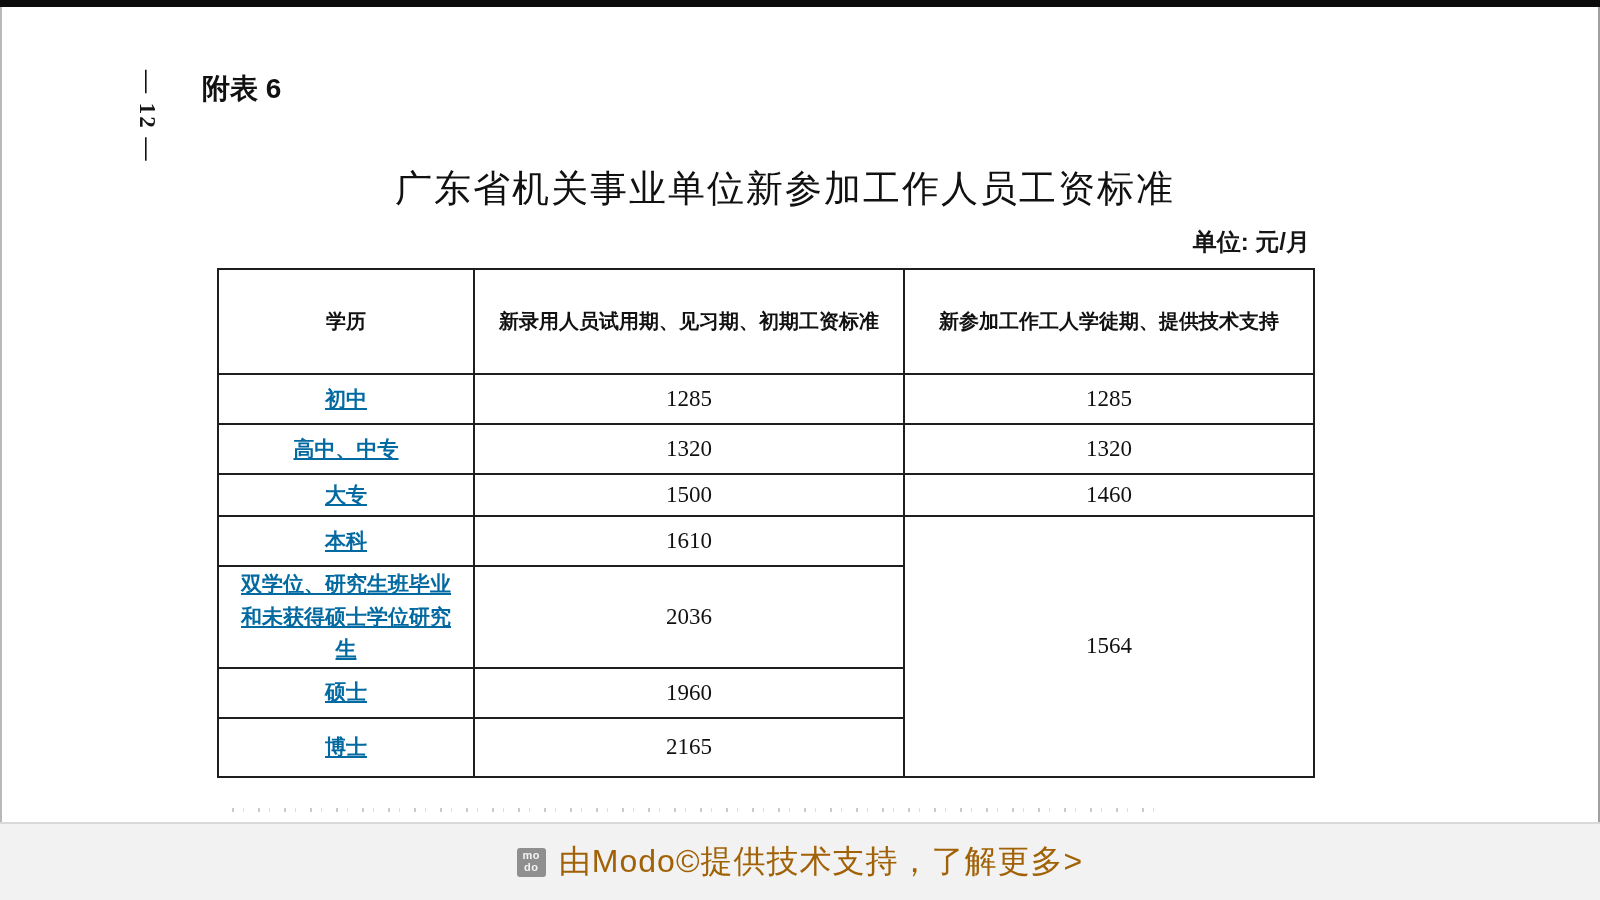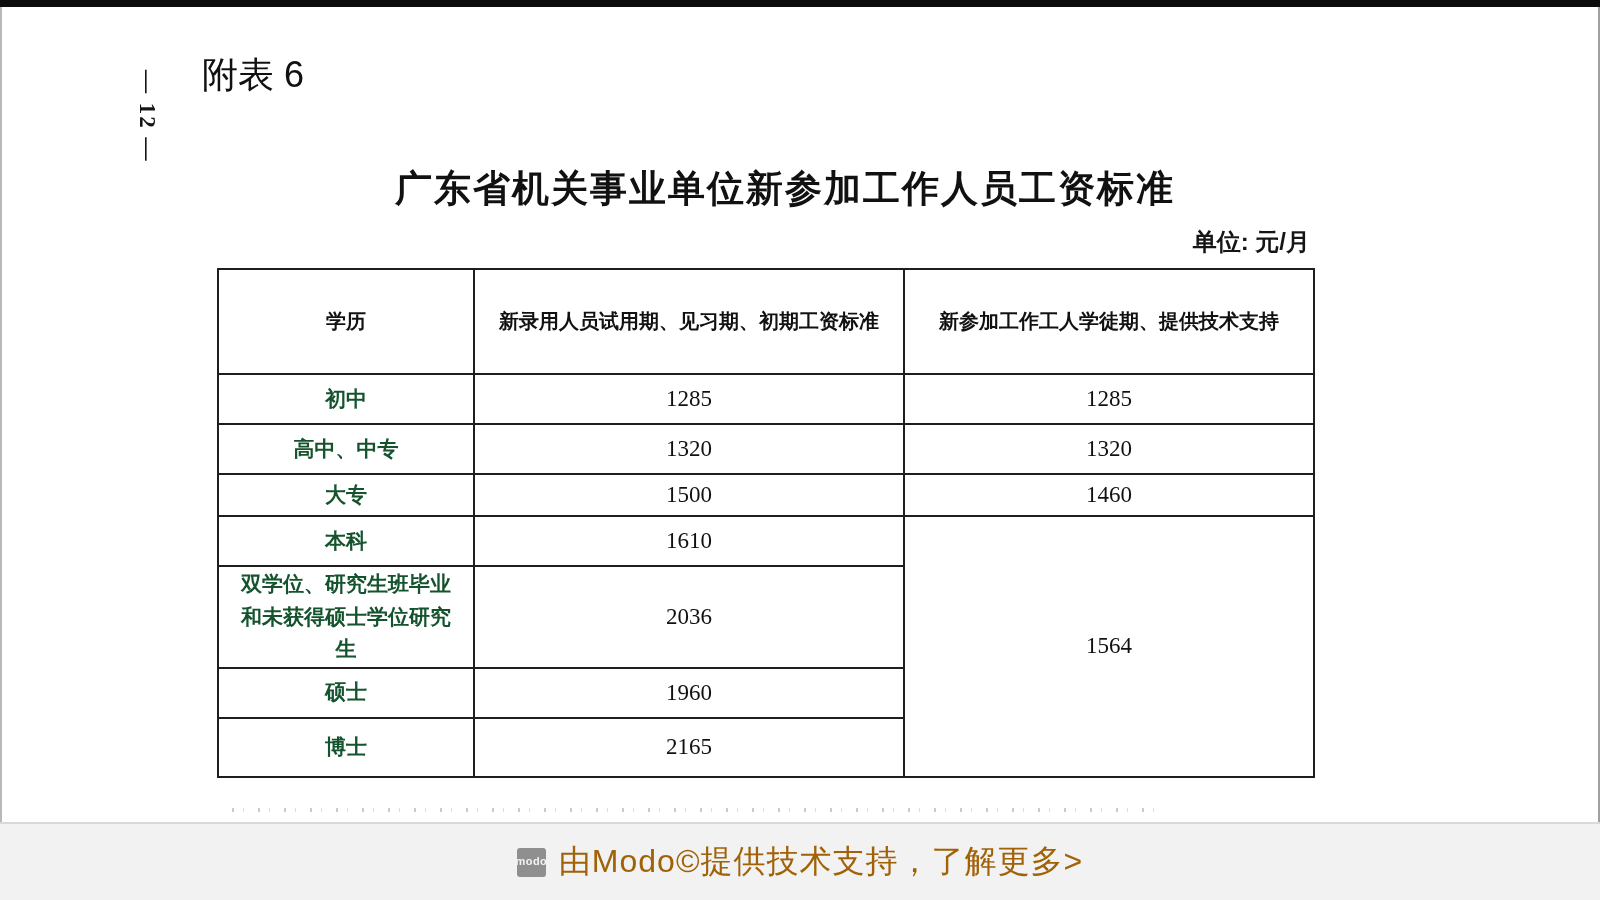--- a/index.html
+++ b/index.html
@@ -17,27 +17,27 @@
   .right-scan-line{position:absolute;right:0;top:7px;width:2px;height:815px;background:#9f9f9f;}
 
   .page-number-vertical{
     position:absolute;left:134px;top:70px;height:110px;width:26px;
     writing-mode:vertical-rl;
     font-family:"Liberation Serif","DejaVu Serif",serif;
     font-size:23px;font-weight:700;letter-spacing:2px;
     color:#151515;
   }
   .appendix-label{
-    position:absolute;left:202px;top:51px;
-    font-size:36px;font-weight:400;color:#111;
+    position:absolute;left:202px;top:70px;
+    font-size:28px;font-weight:700;color:#111;
   }
   .doc-title{
     position:absolute;left:0;top:164px;width:1570px;
     text-align:center;
-    font-size:37px;font-weight:700;letter-spacing:2px;color:#111;
+    font-size:37px;font-weight:400;letter-spacing:2px;color:#111;
   }
   .unit-label{
     position:absolute;right:290px;top:226px;
     font-size:24px;font-weight:700;color:#151515;
   }
 
   .salary-table{
     position:absolute;left:217px;top:268px;
     border-collapse:collapse;table-layout:fixed;
     width:1096px;
@@ -46,21 +46,21 @@
     border:2px solid #1e1e1e;
     text-align:center;vertical-align:middle;
     padding:1px 14px;
     background:#fff;
   }
   .salary-table th{
     font-size:20px;font-weight:700;color:#111;
     height:101px;
   }
   .cell-edu{
-    font-size:21px;font-weight:700;color:#14532d;line-height:1.55;
+    font-size:21px;font-weight:700;color:#0369a1;line-height:1.55;text-decoration:underline;
   }
   .cell-num{
     font-family:"Liberation Serif","DejaVu Serif",serif;
     font-size:23px;font-weight:400;color:#111;
   }
   .row-h54{height:50px;}
   .row-h59{height:42px;}
   .row-h82{height:78px;}
   .row-h63{height:59px;}
 
@@ -72,21 +72,21 @@
     opacity:.45;
   }
 
   .footer-bar{
     position:absolute;left:0;bottom:0;width:1600px;height:76px;
     background:#f2f2f2;border-top:2px solid #d9d9d9;
     display:flex;align-items:center;justify-content:center;gap:13px;
   }
   .modo-logo{
     width:29px;height:29px;border-radius:3px;background:#8f8f8f;
-    display:flex;flex-direction:row;align-items:center;justify-content:center;
+    display:flex;flex-direction:column;align-items:center;justify-content:center;
     color:#f4f4f4;font-size:11px;font-weight:700;line-height:1.05;
     letter-spacing:0.5px;user-select:none;
   }
   .footer-text{
     color:#a16207;font-size:32px;letter-spacing:1px;
     cursor:pointer;
   }
 </style>
 </head>
 <body>

